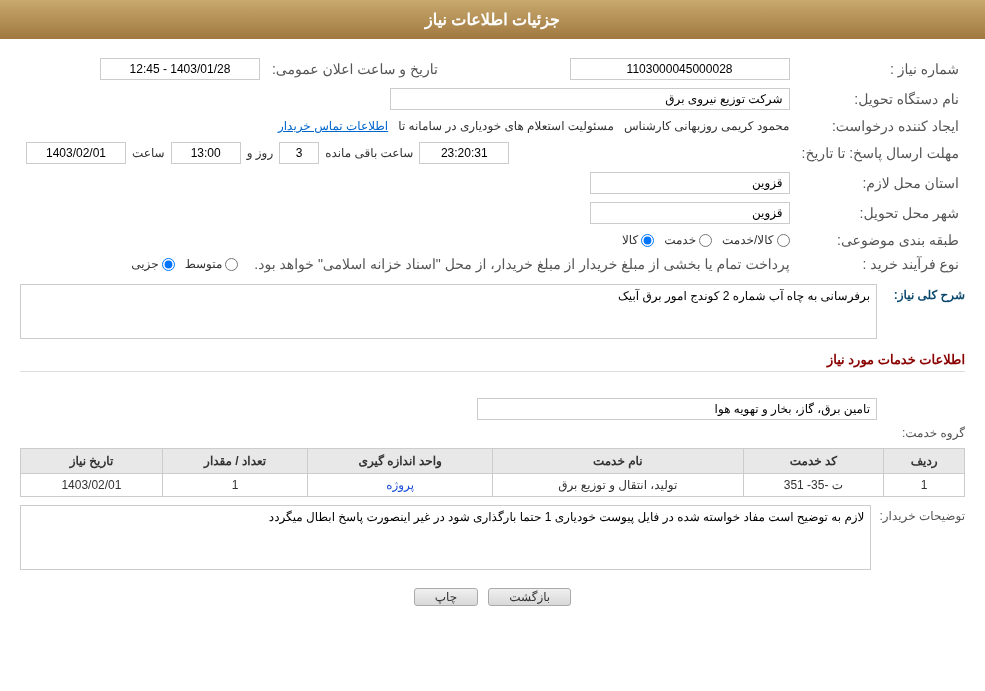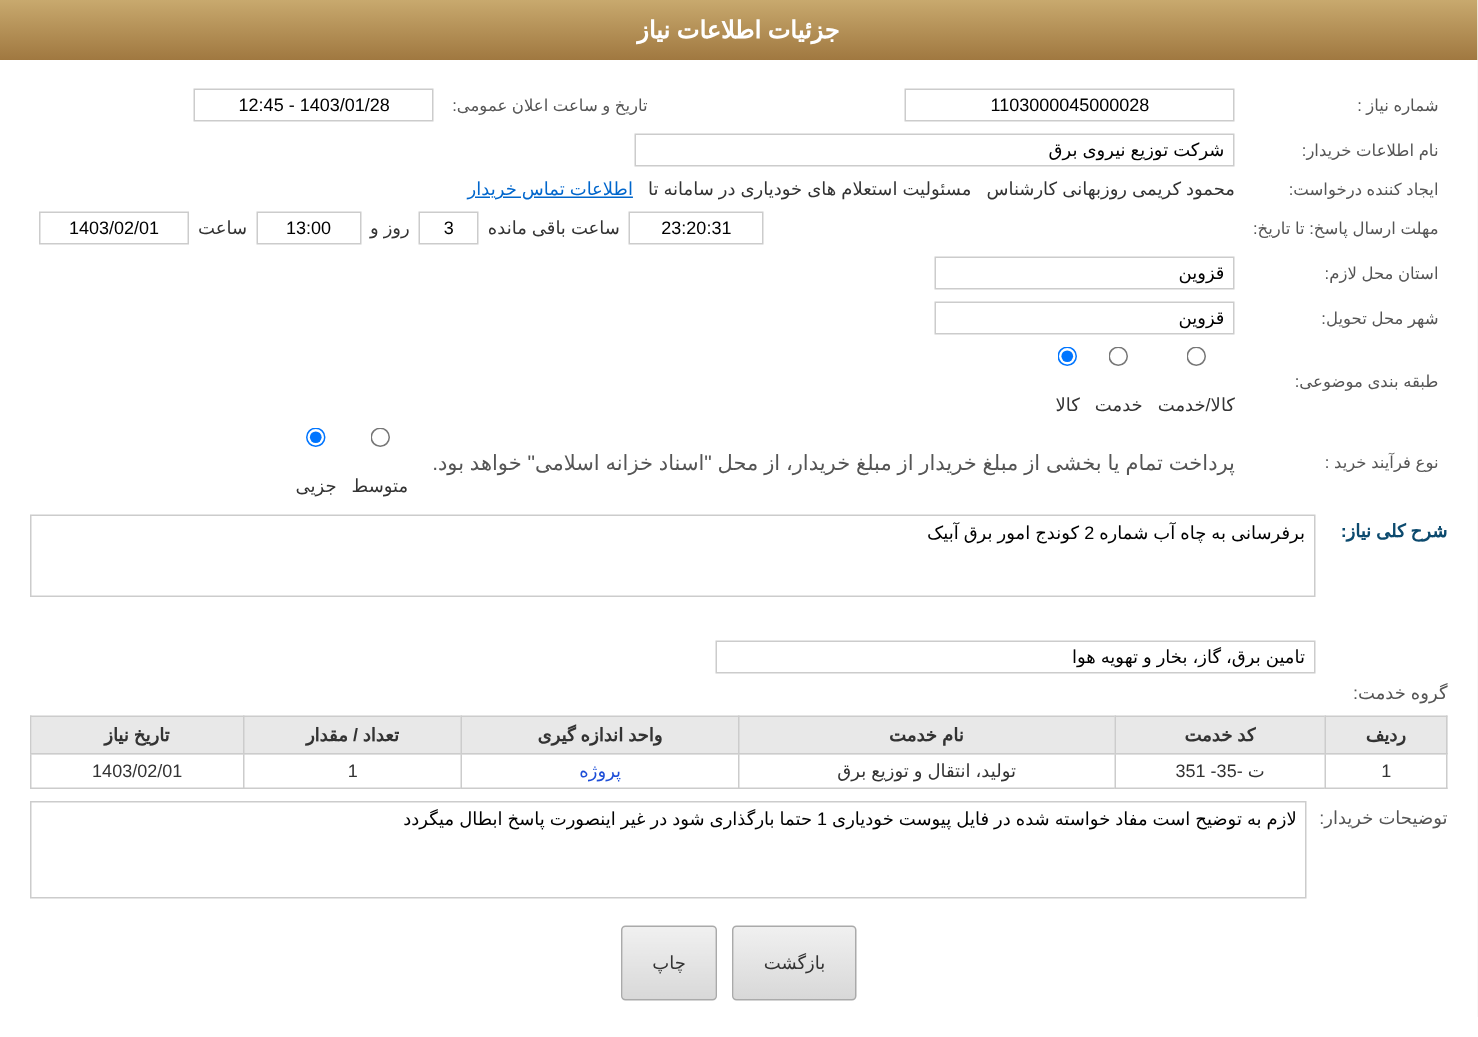--- a/index.html
+++ b/index.html
@@ -34,21 +34,21 @@
     }
     .info-table td {
       padding: 4px 6px;
       vertical-align: middle;
     }
     .label-cell {
       color: #555;
       white-space: nowrap;
       text-align: right;
       width: 120px;
-      font-size: 11px;
+      font-size: 14px;
     }
     .value-cell {
       text-align: right;
     }
     .input-field {
       border: 1px solid #ccc;
       padding: 3px 6px;
       background: #fff;
       font-family: Tahoma, Arial, sans-serif;
       font-size: 12px;
@@ -77,22 +77,21 @@
     }
     .radio-group {
       display: flex;
       align-items: center;
       gap: 10px;
       direction: rtl;
     }
     .radio-item {
       display: flex;
       align-items: center;
-      gap: 19px;
-      flex-direction: column;
+      gap: 3px;
     }
     .process-type-note {
       color: #555;
       font-size: 14px;
     }
     .textarea-field {
       width: 100%;
       border: 1px solid #ccc;
       padding: 4px 6px;
       font-family: Tahoma, Arial, sans-serif;
@@ -120,21 +119,21 @@
       text-align: center;
     }
     .services-table tr:nth-child(even) { background: #f9f9f9; }
     .btn-group {
       display: flex;
       justify-content: center;
       gap: 10px;
       margin: 15px 0 10px 0;
     }
     .btn {
-      padding: 17px 20px;
+      padding: 1px 20px;
       border: 1px solid #aaa;
       cursor: pointer;
       font-family: Tahoma, Arial, sans-serif;
       font-size: 12px;
       border-radius: 3px;
     }
     .btn-print {
       background: linear-gradient(to bottom, #f0f0f0, #d8d8d8);
       color: #333;
     }
@@ -202,21 +201,21 @@
           <input class="input-field input-wide" type="text" readonly="" style="width: 220px; text-align: center;" value="1103000045000028">
         </td>
         <td style="width:20px;"></td>
         <td class="label-cell" style="text-align:left;">تاریخ و ساعت اعلان عمومی:</td>
         <td class="value-cell">
           <input class="input-field" type="text" readonly="" style="width: 160px; text-align: center;" value="1403/01/28 - 12:45">
         </td>
       </tr>
 
       <tr>
-        <td class="label-cell">نام اطلاعات خریدار:</td>
+        <td class="label-cell">نام دستگاه تحویل:</td>
         <td colspan="4" class="value-cell">
           <input class="input-field" type="text" readonly="" style="width: 400px; text-align: right;" value="شرکت توزیع نیروی برق">
         </td>
       </tr>
 
       <tr>
         <td class="label-cell">ایجاد کننده درخواست:</td>
         <td colspan="4" class="value-cell">
           <span>محمود کریمی روزبهانی کارشناس</span>
           &nbsp;
@@ -296,20 +295,21 @@
     </tbody>
       </table>
 
     <div class="description-row">
       <div class="description-label">شرح کلی نیاز:</div>
       <div style="flex:1;">
         <textarea class="textarea-field" readonly="" style="">برفرسانی به چاه آب شماره 2 کوندج امور برق آبیک</textarea>
       </div>
     </div>
 
+    <div class="section-title">اطلاعات خدمات مورد نیاز</div>
 
     <div class="group-service-row">
       <div class="group-label">گروه خدمت:</div>
       <input class="input-field" type="text" readonly="" style="width: 400px; text-align: right;" value="تامین برق، گاز، بخار و تهویه هوا">
     </div>
 
     <table class="services-table">
       <thead>
         <tr>
           <th>ردیف</th>

